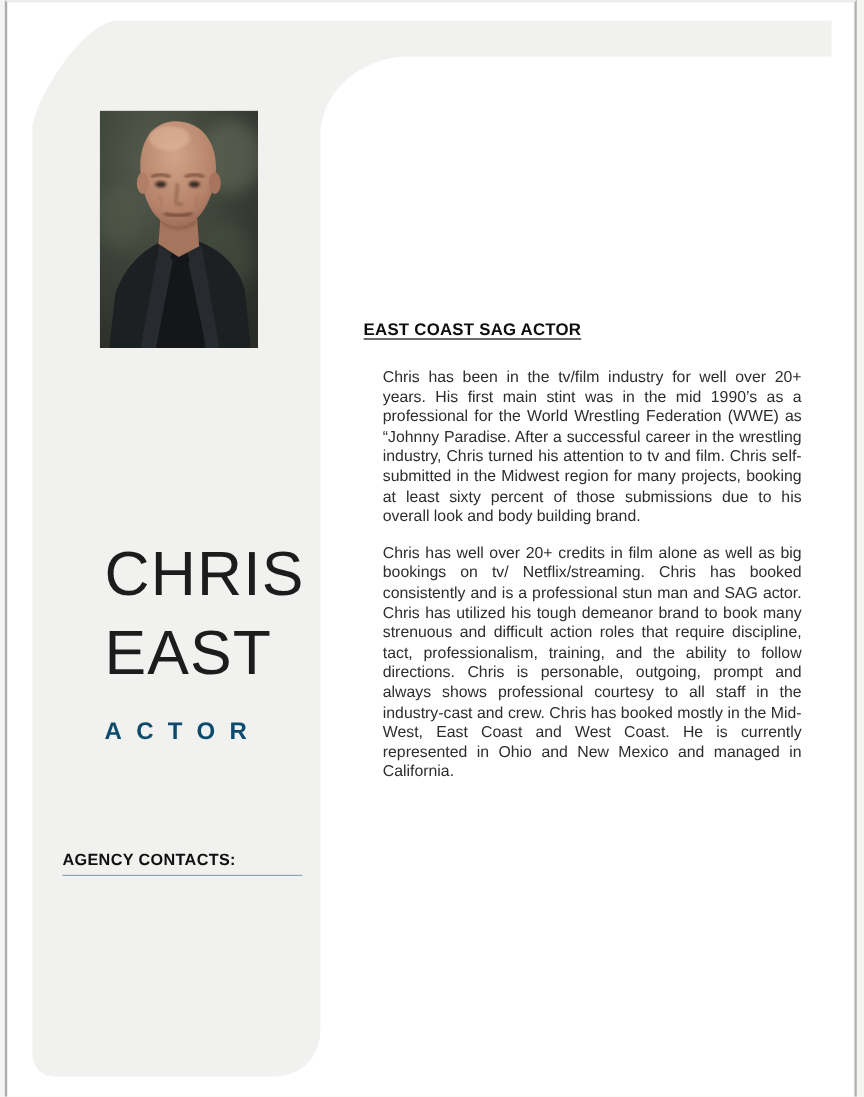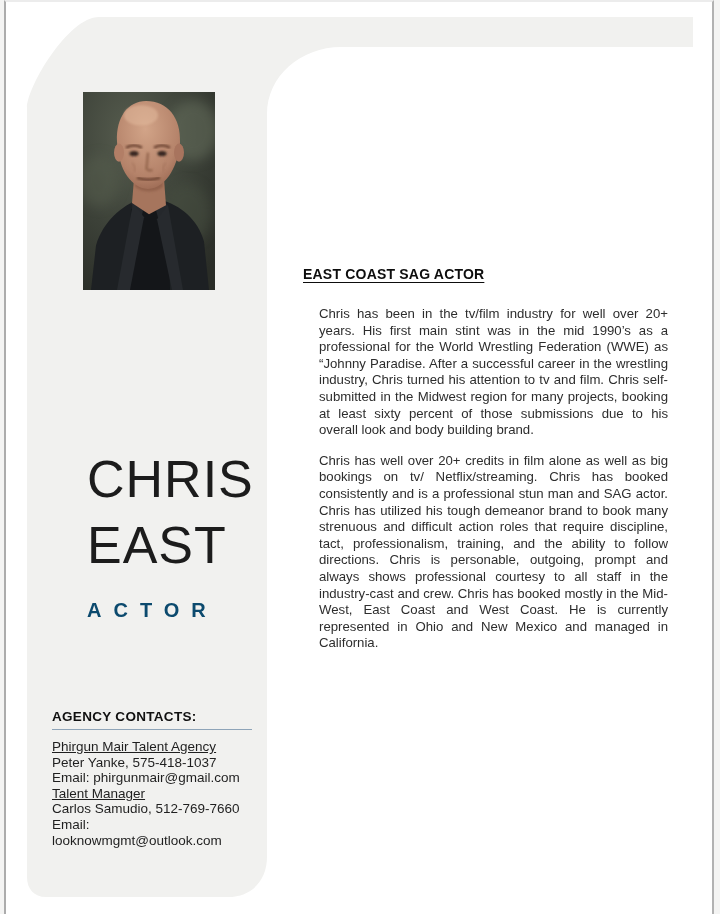--- a/index.html
+++ b/index.html
@@ -193,29 +193,20 @@
 </div>
 
 <div class="name-block">
   <div class="name-line">CHRIS</div>
   <div class="name-line">EAST</div>
   <div class="role-line">ACTOR</div>
 </div>
 
 <div class="agency">
   <div class="agency-heading">AGENCY CONTACTS:</div>
-  <div class="agency-lines" id="agency-lines">
-      <div class="agency-line u">Phirgun Mair Talent Agency</div>
-      <div class="agency-line">Peter Yanke, 575-418-1037</div>
-      <div class="agency-line">Email: phirgunmair@gmail.com</div>
-      <div class="agency-line u">Talent Manager</div>
-      <div class="agency-line">Carlos Samudio, 512-769-7660</div>
-      <div class="agency-line">Email:</div>
-      <div class="agency-line">looknowmgmt@outlook.com</div>
-    </div>
 </div>
 
 <div class="main-col">
   <h1 class="main-heading">EAST COAST SAG ACTOR</h1>
   <div id="paragraphs">
       <p class="body-para">Chris has been in the tv/film industry for well over 20+ years. His first main stint was in the mid 1990’s as a professional for the World Wrestling Federation (WWE) as “Johnny Paradise. After a successful career in the wrestling industry, Chris turned his attention to tv and film. Chris self-submitted in the Midwest region for many projects, booking at least sixty percent of those submissions due to his overall look and body building brand.</p>
       <p class="body-para">Chris has well over 20+ credits in film alone as well as big bookings on tv/ Netflix/streaming. Chris has booked consistently and is a professional stun man and SAG actor. Chris has utilized his tough demeanor brand to book many strenuous and difficult action roles that require discipline, tact, professionalism, training, and the ability to follow directions. Chris is personable, outgoing, prompt and always shows professional courtesy to all staff in the industry-cast and crew. Chris has booked mostly in the Mid-West, East Coast and West Coast.  He is currently represented in Ohio and New Mexico and managed in California.</p>
     </div>
 </div>
 

